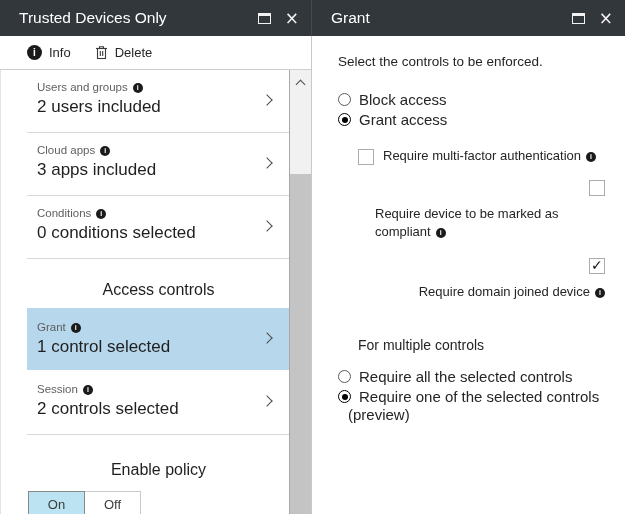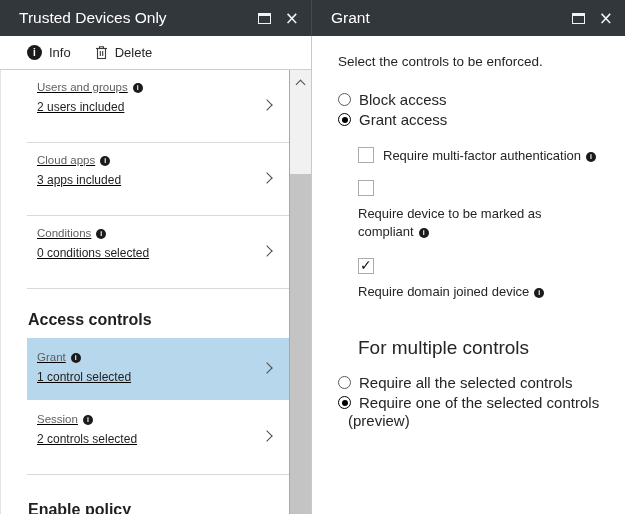--- a/index.html
+++ b/index.html
@@ -34,30 +34,30 @@
 
   .blade-body{flex:1; display:flex; min-height:0; border-left:1px solid #e3e3e3;}
   .content{flex:1; min-width:0;}
   .scrollbar{width:22px; flex:0 0 22px; background:#f1f1f1; border-left:1px solid #a8a8a8; position:relative;}
   .scroll-up{height:24px; display:flex; align-items:center; justify-content:center; cursor:pointer;}
   .chev{display:inline-block; border:solid #4a4a4a; border-width:0 1.5px 1.5px 0;}
   .chev.up{width:7px; height:7px; transform:rotate(-135deg); margin-top:4px;}
   .chev.rightp{width:8px; height:8px; border-width:0 1.4px 1.4px 0; transform:rotate(-45deg);}
   .scroll-thumb{position:absolute; left:0; right:0; top:104px; bottom:0; background:#c4c4c4; cursor:pointer;}
 
-  .nav-row{position:relative; margin-left:26px; padding:9px 30px 24px 10px; border-bottom:1px solid var(--divider); cursor:pointer;text-decoration:underline;}
+  .nav-row{position:relative; margin-left:26px; padding:9px 30px 14px 10px; border-bottom:1px solid var(--divider); cursor:pointer;}
   .nav-row.noline{border-bottom:none;}
   .nav-row.selected{background:var(--selected-row);}
   .row-label{font-size:11.5px; color:var(--text-gray); line-height:16px; white-space:nowrap;}
-  .row-value{font-size:12px; color:#1f1f1f; line-height:22px; margin-top:1px; white-space:nowrap;}
+  .row-value{font-size:17px; color:#1f1f1f; line-height:22px; margin-top:1px; white-space:nowrap;}
   .nav-row .chev.rightp{position:absolute; right:18px; top:50%; margin-top:-5px;}
   .info-dot{width:10px; height:10px; border-radius:50%; background:#1b1b1b; color:#fff;
     display:inline-flex; align-items:center; justify-content:center; font-size:7px; font-weight:bold;
     margin-left:5px; vertical-align:1px;}
-  .section-heading{font-size:16px; font-weight:700; color:#1f1f1f; margin:22px 0 0 27px;}
+  .section-heading{font-size:16px; font-weight:400; color:#1f1f1f; margin:22px 0 0 27px;text-align:center;}
   .gap8{height:9px;}
 
   .toggle{display:flex; margin:12px 0 0 27px;}
   .tg{width:57px; height:26px; background:#fff; border:1px solid #c9c9c9; font-family:inherit;
     font-size:13px; color:#3c3c3c; cursor:pointer;}
   .tg + .tg{margin-left:-1px;}
   .tg.active{background:var(--toggle-on); border:1px solid #8a8a8a; position:relative; z-index:1;}
 
   
   .right-body{flex:1; border-left:1px solid #c9c9c9; background:#fff; padding:17px 20px 0 26px;}
@@ -66,27 +66,27 @@
   .radio-row{display:flex; align-items:flex-start; gap:8px; padding:2px 0; cursor:pointer;}
   .radio{flex:0 0 13px; width:13px; height:13px; border:1px solid #5a5a5a; border-radius:50%;
     background:#fff; position:relative; margin-top:1px;}
   .radio.checked{border:1.5px solid #000;}
   .radio.checked::after{content:""; position:absolute; left:2.5px; top:2.5px; right:2.5px; bottom:2.5px;
     background:#000; border-radius:50%;}
   .radio-label{font-size:15px; color:var(--text-dark); line-height:16px;}
   .suffix-line{display:block; margin-left:-11px; margin-top:2px;}
 
   .check-group{margin-top:17px; margin-left:20px;}
-  .check-row{display:flex; align-items:flex-start; gap:9px; cursor:pointer;}
+  .check-row{display:flex; align-items:flex-end; gap:9px; cursor:pointer;}
   .check-row + .check-row{margin-top:15px;flex-direction:column;}
   .checkbox{flex:0 0 16px; width:16px; height:16px; border:1px solid #ababab; background:#fff; position:relative;}
   .checkbox .check{display:none; position:absolute; left:1px; top:-2px; font-size:14px; font-weight:bold; color:#111; line-height:16px;}
   .checkbox.checked .check{display:block;}
   .check-label{font-size:13px; color:var(--text-dark); line-height:18px; max-width:230px;}
-  .sub-heading{font-size:19px; color:var(--text-dark); margin:36px 0 0 20px;}
+  .sub-heading{font-size:14px; color:var(--text-dark); margin:36px 0 0 20px;}
   .radio-group.bottom{margin-top:14px;}
 </style>
 </head>
 <body>
 
 <div class="stage">
 
   <section class="blade left">
     <header class="blade-header">
       <h1 class="blade-title">Trusted Devices Only</h1>

